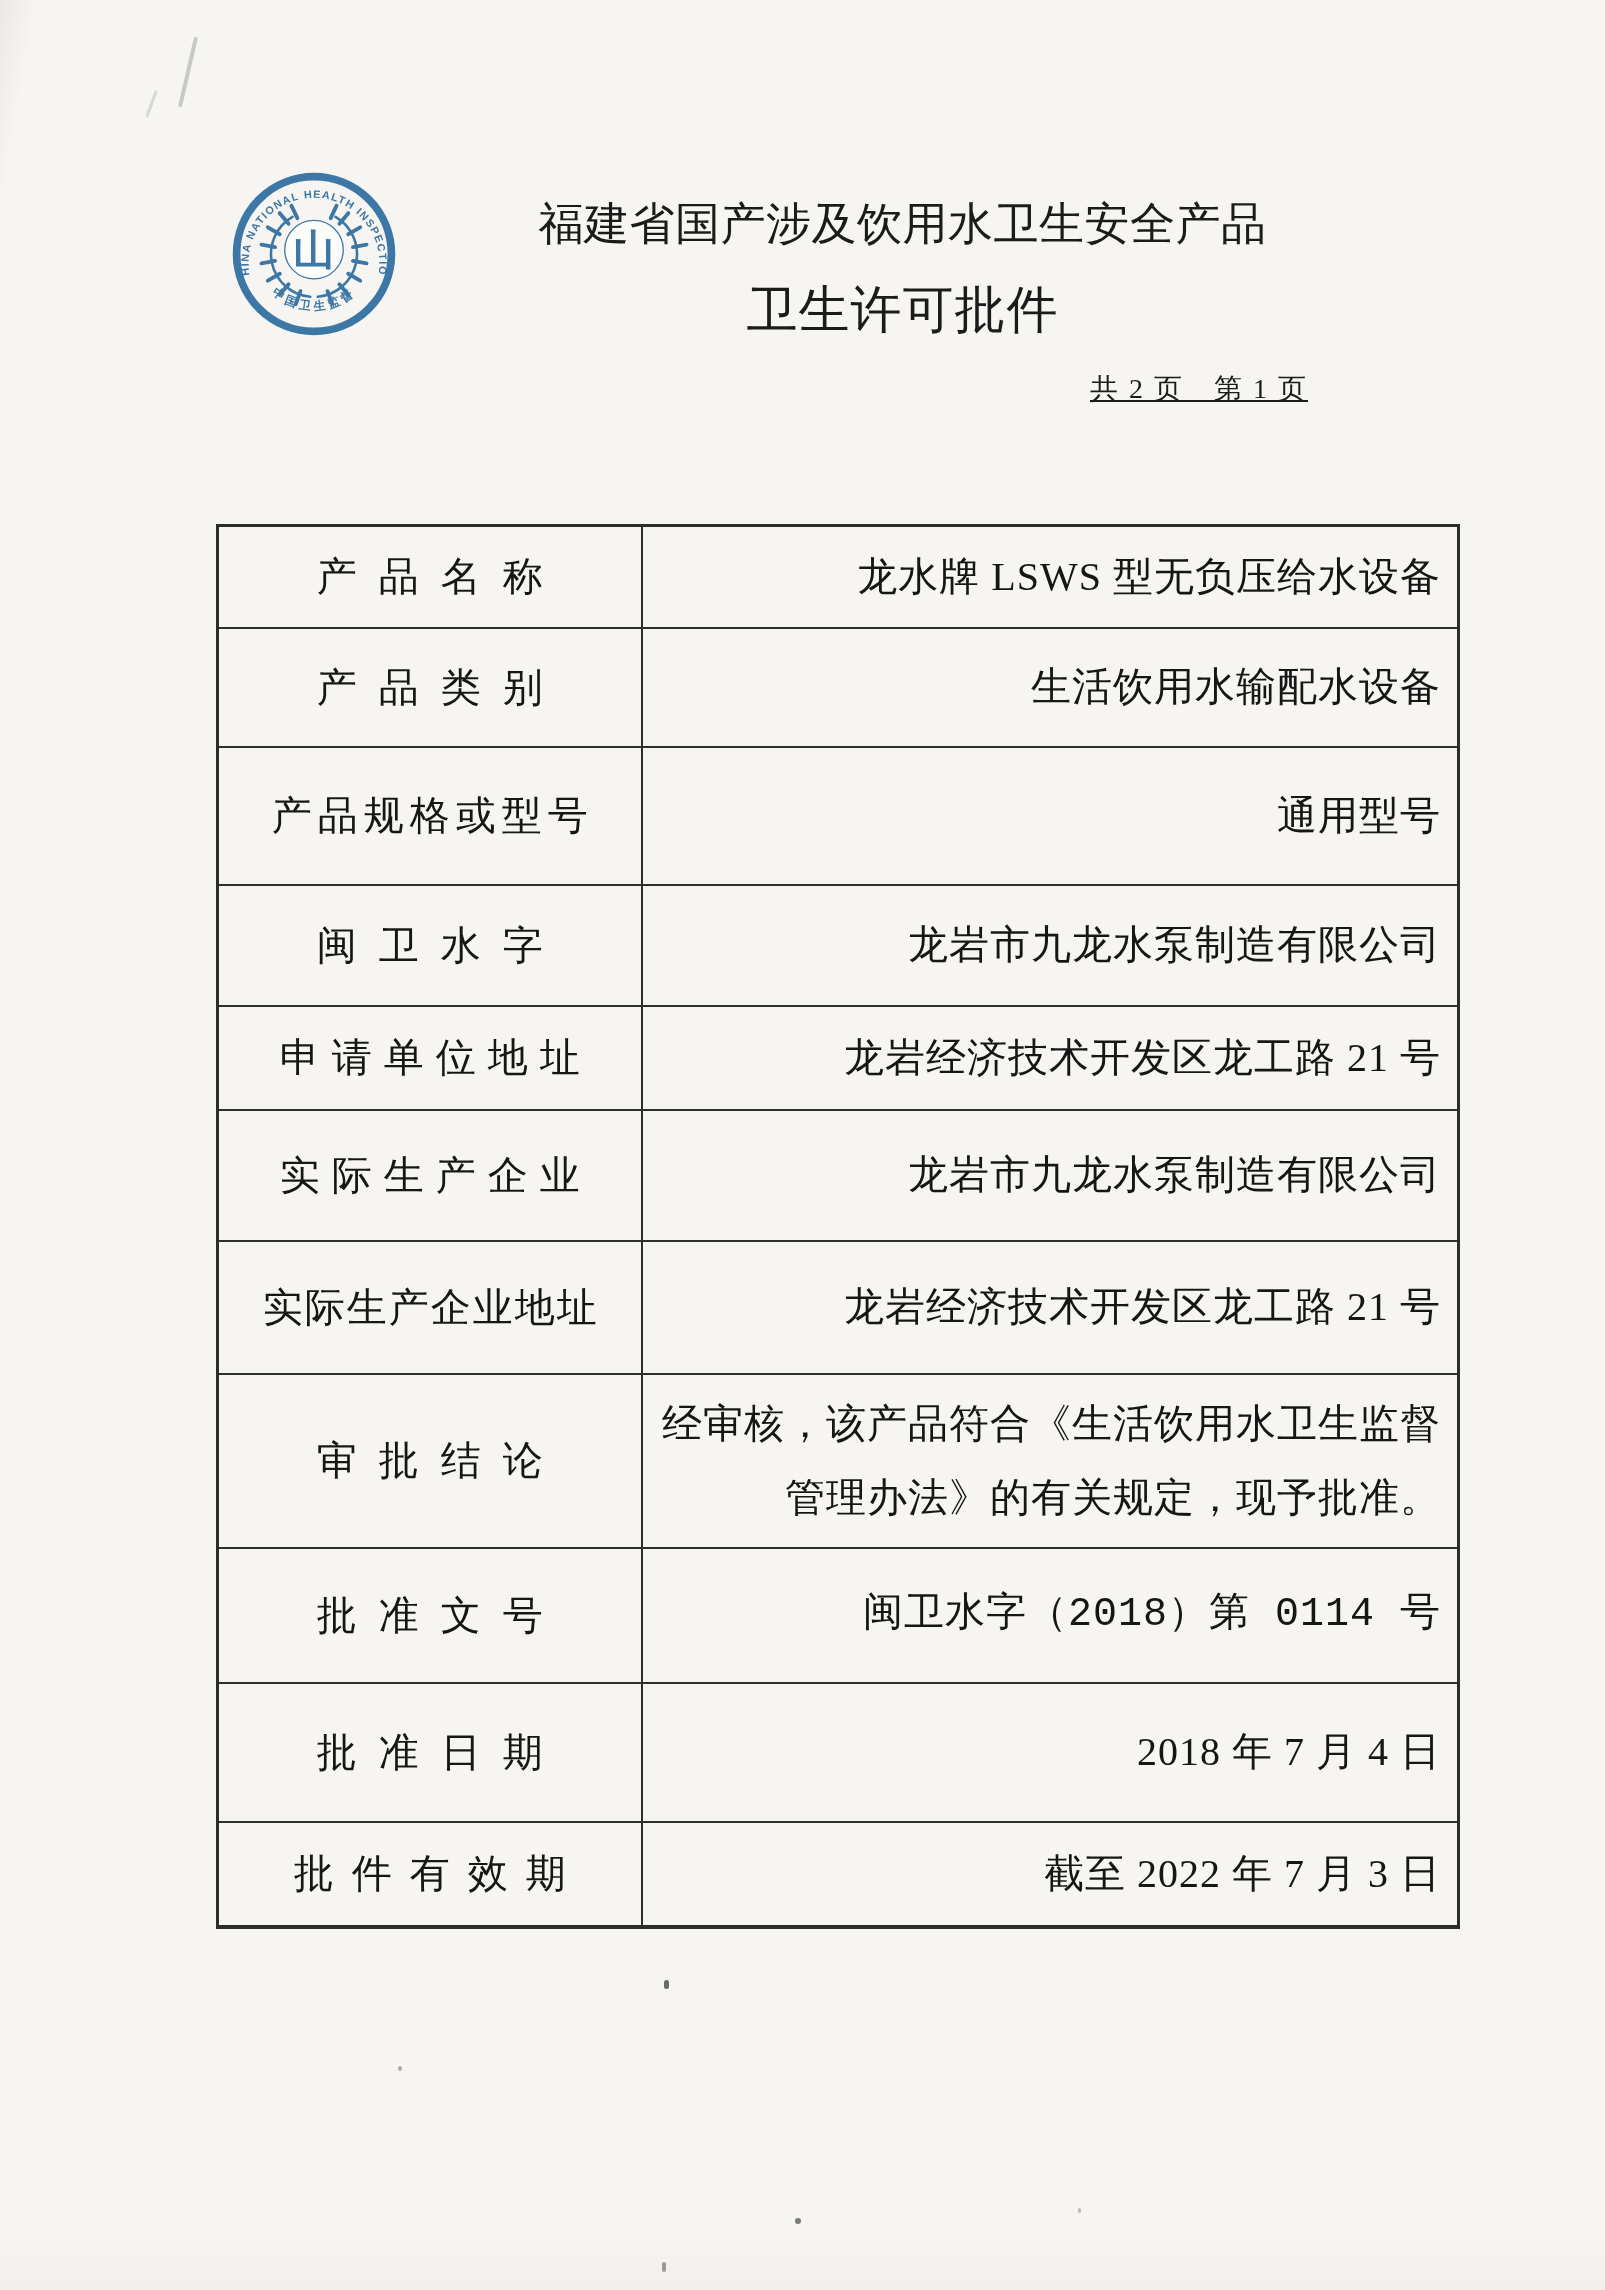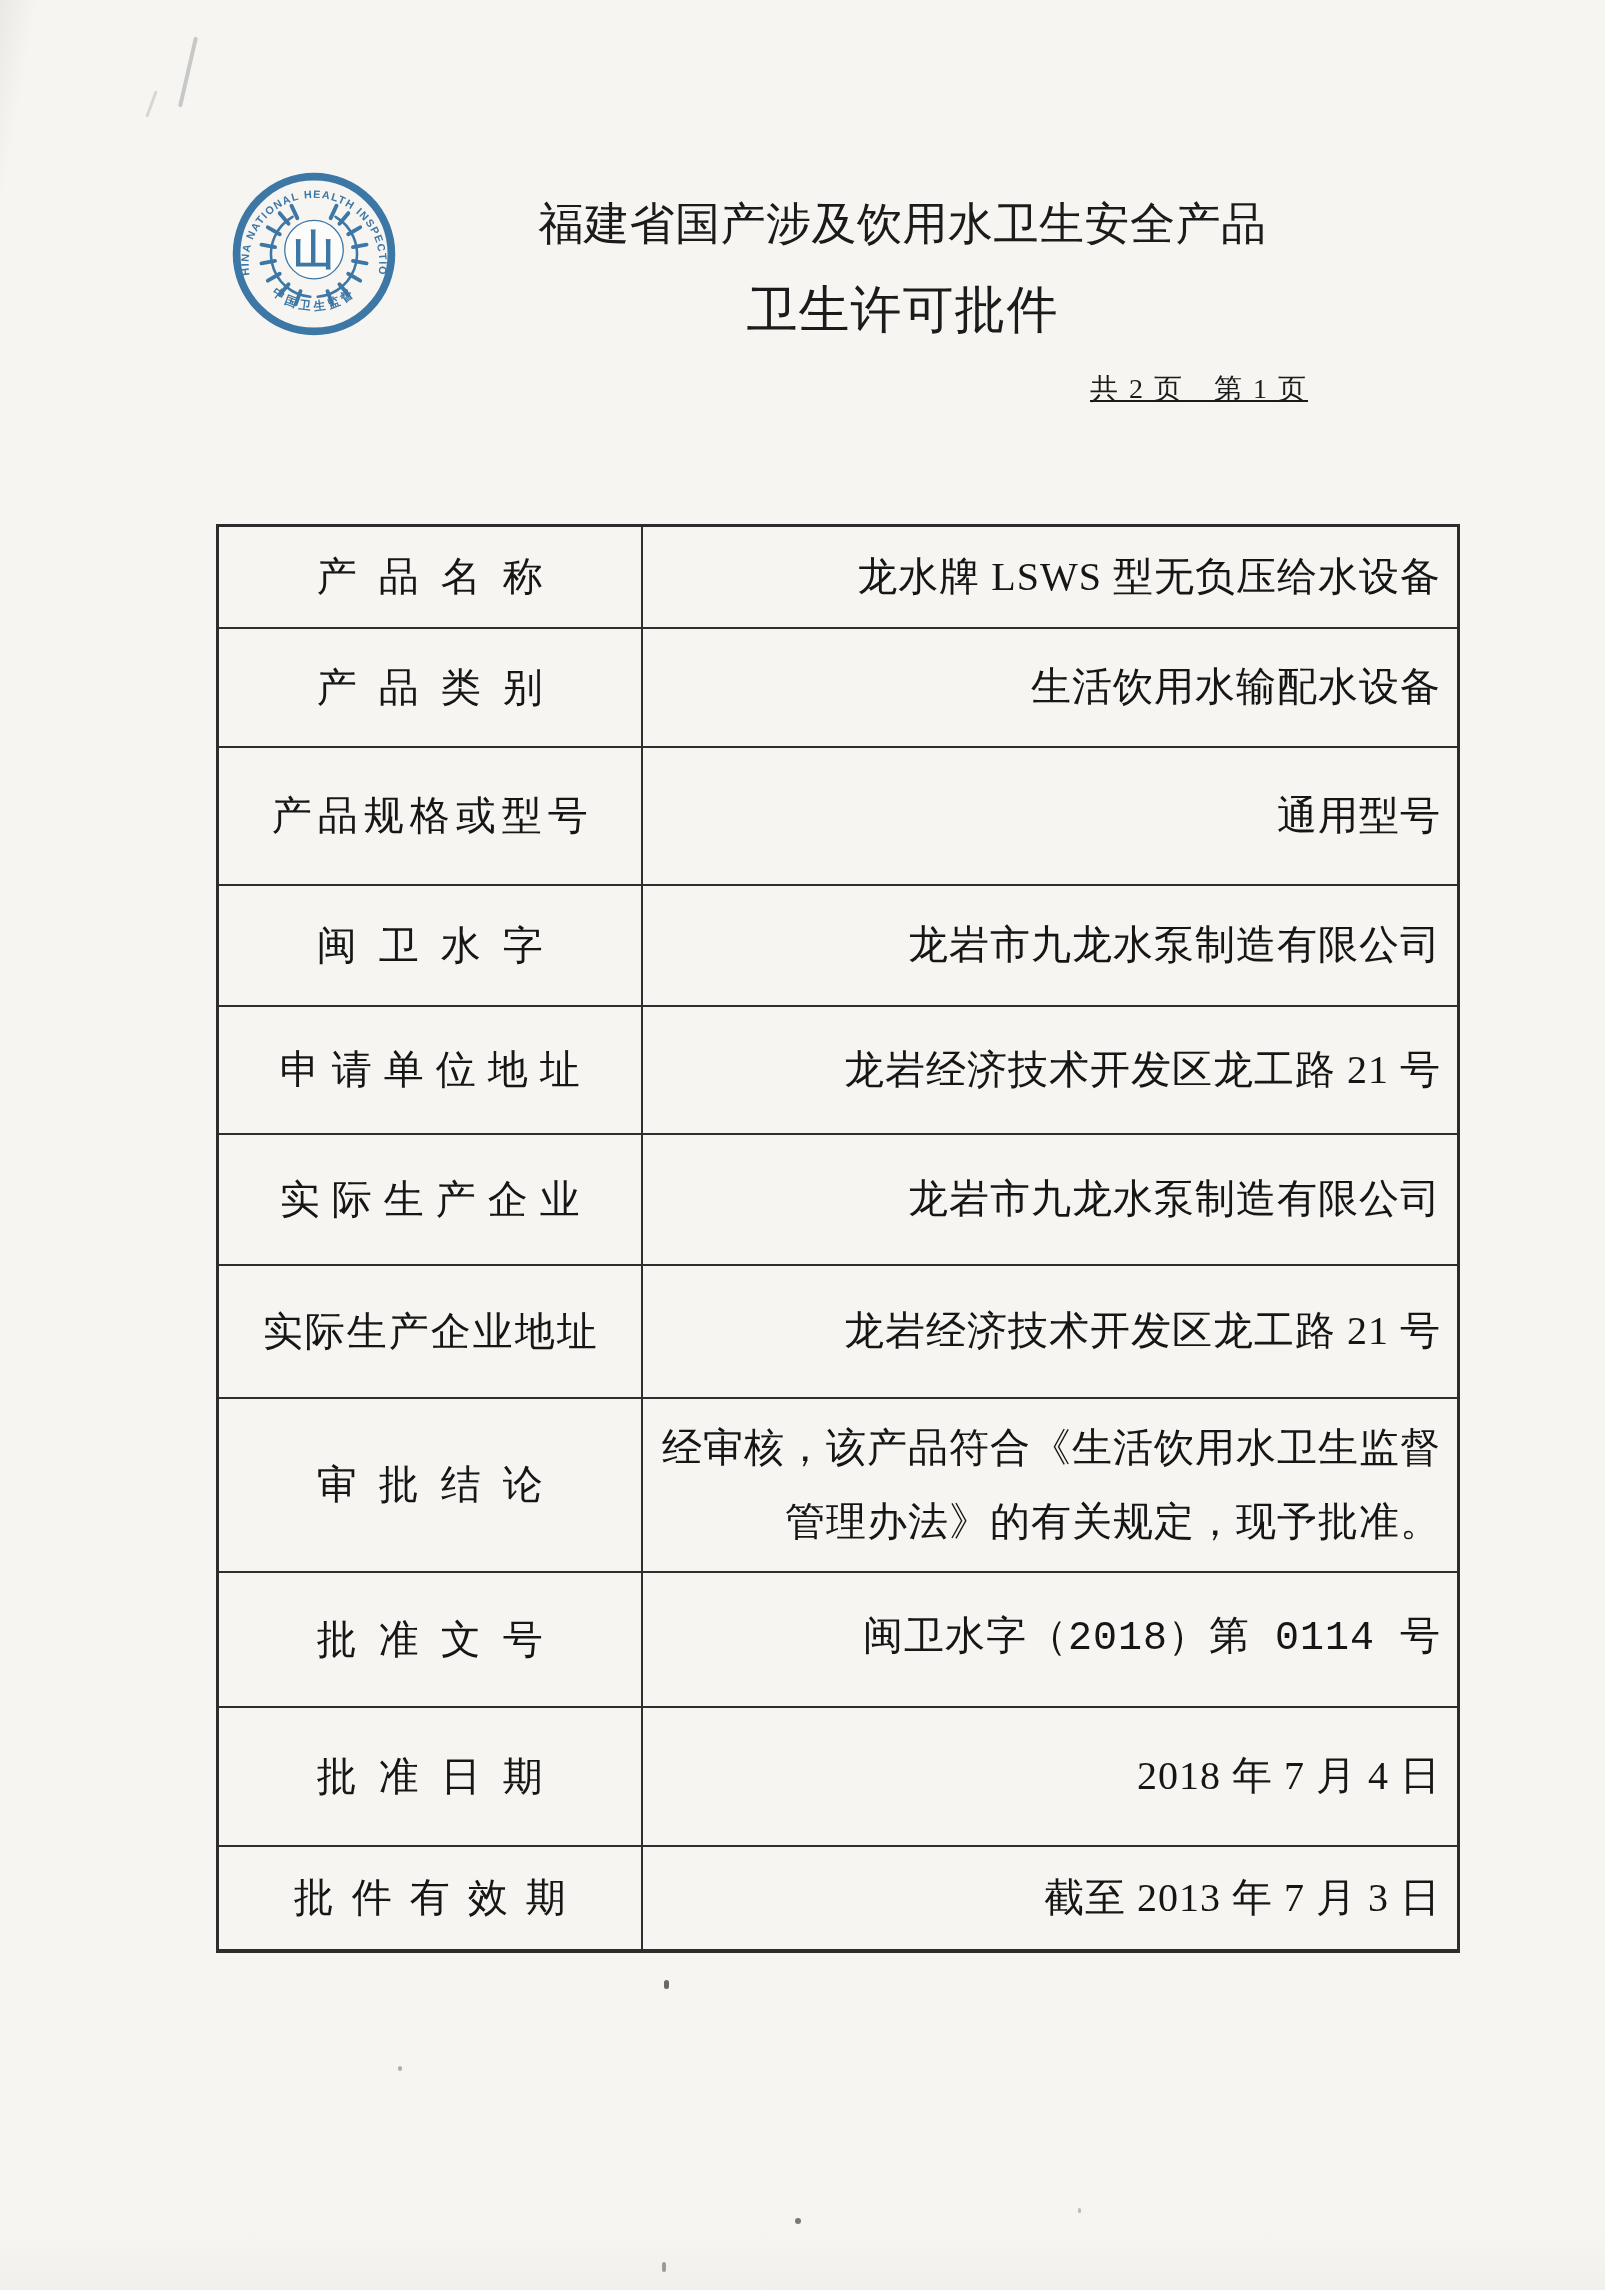--- a/index.html
+++ b/index.html
@@ -154,21 +154,21 @@
           <td class="value-cell">生活饮用水输配水设备</td>
         </tr>
         <tr style="height: 138px; margin-top: 10px;">
           <td class="label-cell" style="letter-spacing: 6px; text-indent: 6px;">产品规格或型号</td>
           <td class="value-cell">通用型号</td>
         </tr>
         <tr style="height: 121px;">
           <td class="label-cell" style="letter-spacing: 22px; text-indent: 22px;">闽卫水字</td>
           <td class="value-cell">龙岩市九龙水泵制造有限公司</td>
         </tr>
-        <tr style="height: 128px; margin-top: 36px;">
+        <tr style="height: 104px; margin-top: 36px;">
           <td class="label-cell" style="letter-spacing: 12px; text-indent: 12px;">申请单位地址</td>
           <td class="value-cell">龙岩经济技术开发区龙工路 21 号</td>
         </tr>
         <tr style="height: 131px;">
           <td class="label-cell" style="letter-spacing: 12px; text-indent: 12px;">实际生产企业</td>
           <td class="value-cell">龙岩市九龙水泵制造有限公司</td>
         </tr>
         <tr style="height: 133px;">
           <td class="label-cell" style="letter-spacing: 2px; text-indent: 2px;">实际生产企业地址</td>
           <td class="value-cell">龙岩经济技术开发区龙工路 21 号</td>
@@ -180,18 +180,18 @@
         <tr style="height: 135px; font-family: Liberation Mono, monospace;">
           <td class="label-cell" style="letter-spacing: 22px; text-indent: 22px;">批准文号</td>
           <td class="value-cell">闽卫水字（2018）第 0114 号</td>
         </tr>
         <tr style="height: 139px;">
           <td class="label-cell" style="letter-spacing: 22px; text-indent: 22px;">批准日期</td>
           <td class="value-cell">2018 年 7 月 4 日</td>
         </tr>
         <tr style="height: 105px;">
           <td class="label-cell" style="letter-spacing: 18px; text-indent: 18px;">批件有效期</td>
-          <td class="value-cell">截至 2013 年 7 月 3 日</td>
+          <td class="value-cell">截至 2022 年 7 月 3 日</td>
         </tr>
       </tbody>
   </table>
 
 </div>
 
 </body></html>

